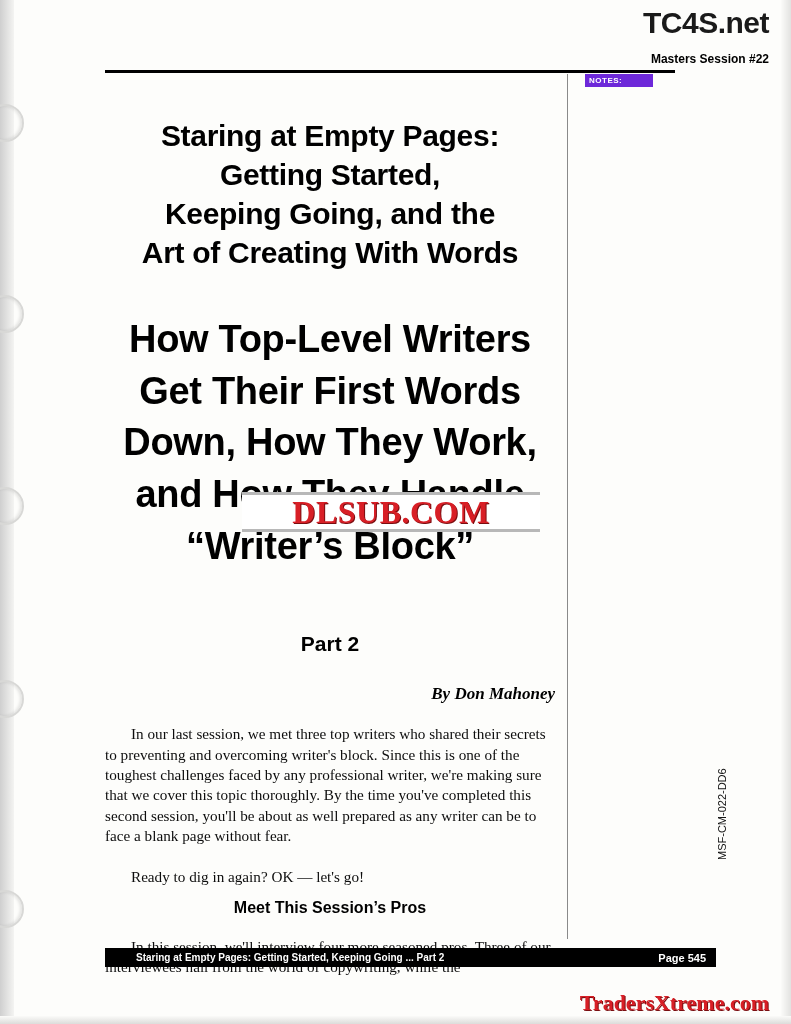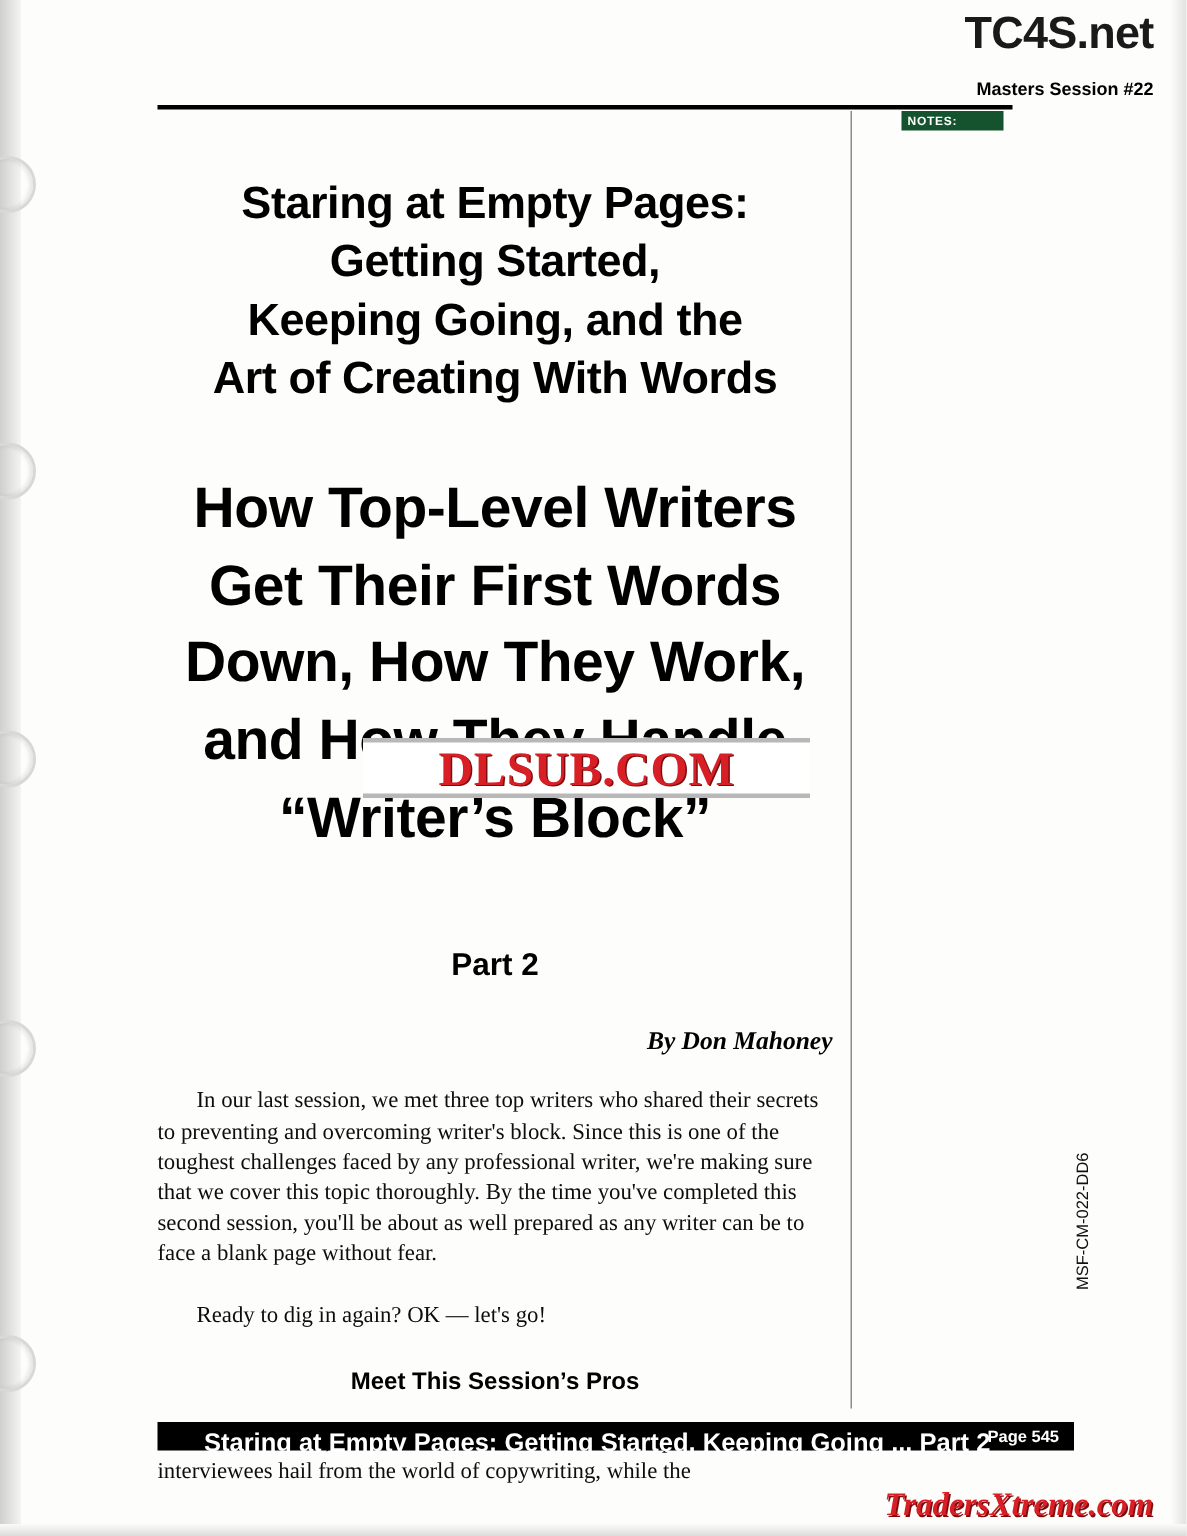--- a/index.html
+++ b/index.html
@@ -73,25 +73,25 @@
     left: 105px;
     top: 70px;
     width: 570px;
     height: 3px;
     background: #000;
   }
 
   
   #notes-box {
     position: absolute;
-    left: 601px;
+    left: 585px;
     top: 74px;
     width: 68px;
     height: 13px;
-    background: #14532d;
+    background: #6d28d9;
   }
   #notes-box span {
     display: block;
     color: #fff;
     font-family: "Liberation Sans", sans-serif;
     font-weight: bold;
     font-size: 8px;
     letter-spacing: 0.5px;
     padding: 2px 0 0 4px;
   }
@@ -176,21 +176,21 @@
     margin: 20px 0 0 0;
     font-family: "Liberation Serif", serif;
     font-size: 15.2px;
     line-height: 1.34;
     color: #0d0d0d;
     text-indent: 26px;
     text-align: left;
   }
 
   h3.section {
-    margin: 26px 0 0 0;
+    margin: 12px 0 0 0;
     font-family: "Liberation Sans", sans-serif;
     font-weight: bold;
     font-size: 16px;
     color: #000;
     text-align: center;
   }
 
   
   #wm-mid {
     position: absolute;
@@ -223,21 +223,21 @@
     height: 19px;
     background: #000;
     color: #fff;
   }
   #footer-title {
     position: absolute;
     left: 8px;
     top: 4px;
     font-family: "Liberation Sans", sans-serif;
     font-weight: bold;
-    font-size: 17px;
+    font-size: 10px;
     color: #fff;
     padding-left: 23px;
   }
   #footer-page {
     position: absolute;
     right: 10px;
     top: 4px;
     font-family: "Liberation Sans", sans-serif;
     font-weight: bold;
     font-size: 11px;
@@ -260,21 +260,20 @@
   
   #wm-bottom {
     position: absolute;
     right: 22px;
     bottom: 8px;
     font-family: "Liberation Serif", serif;
     font-weight: bold;
     font-size: 22px;
     color: #d81f26;
     text-shadow: 1px 1px 0 #7a0d10;
-    font-style: italic;
   }
 </style>
 </head>
 <body>
 
 <div id="page">
 
   <div id="scan-left-edge"></div>
   <div id="scan-right-edge"></div>
   <div id="scan-bottom-edge"></div>

